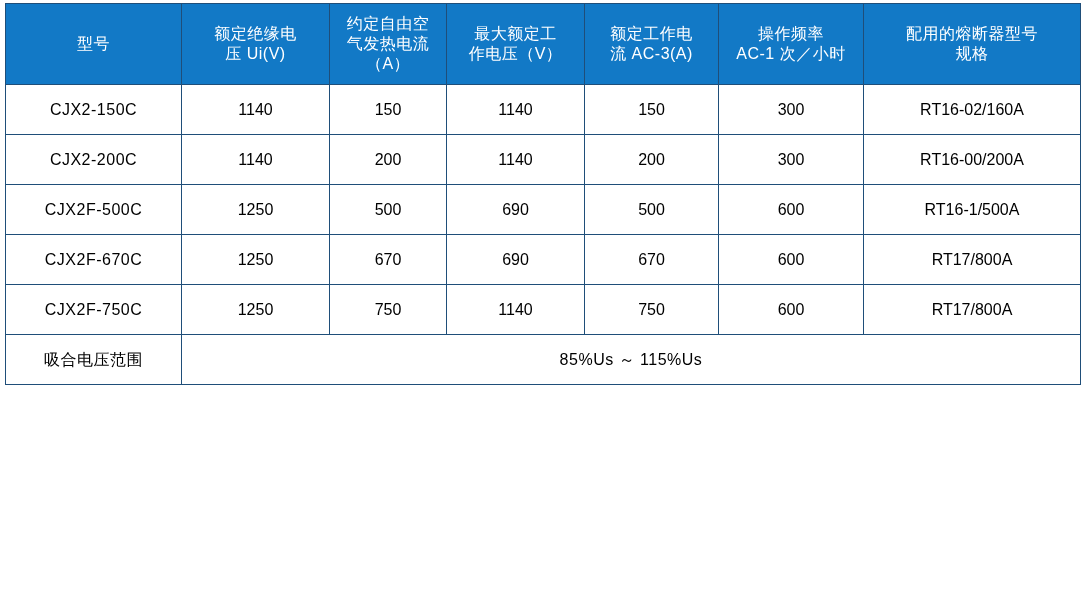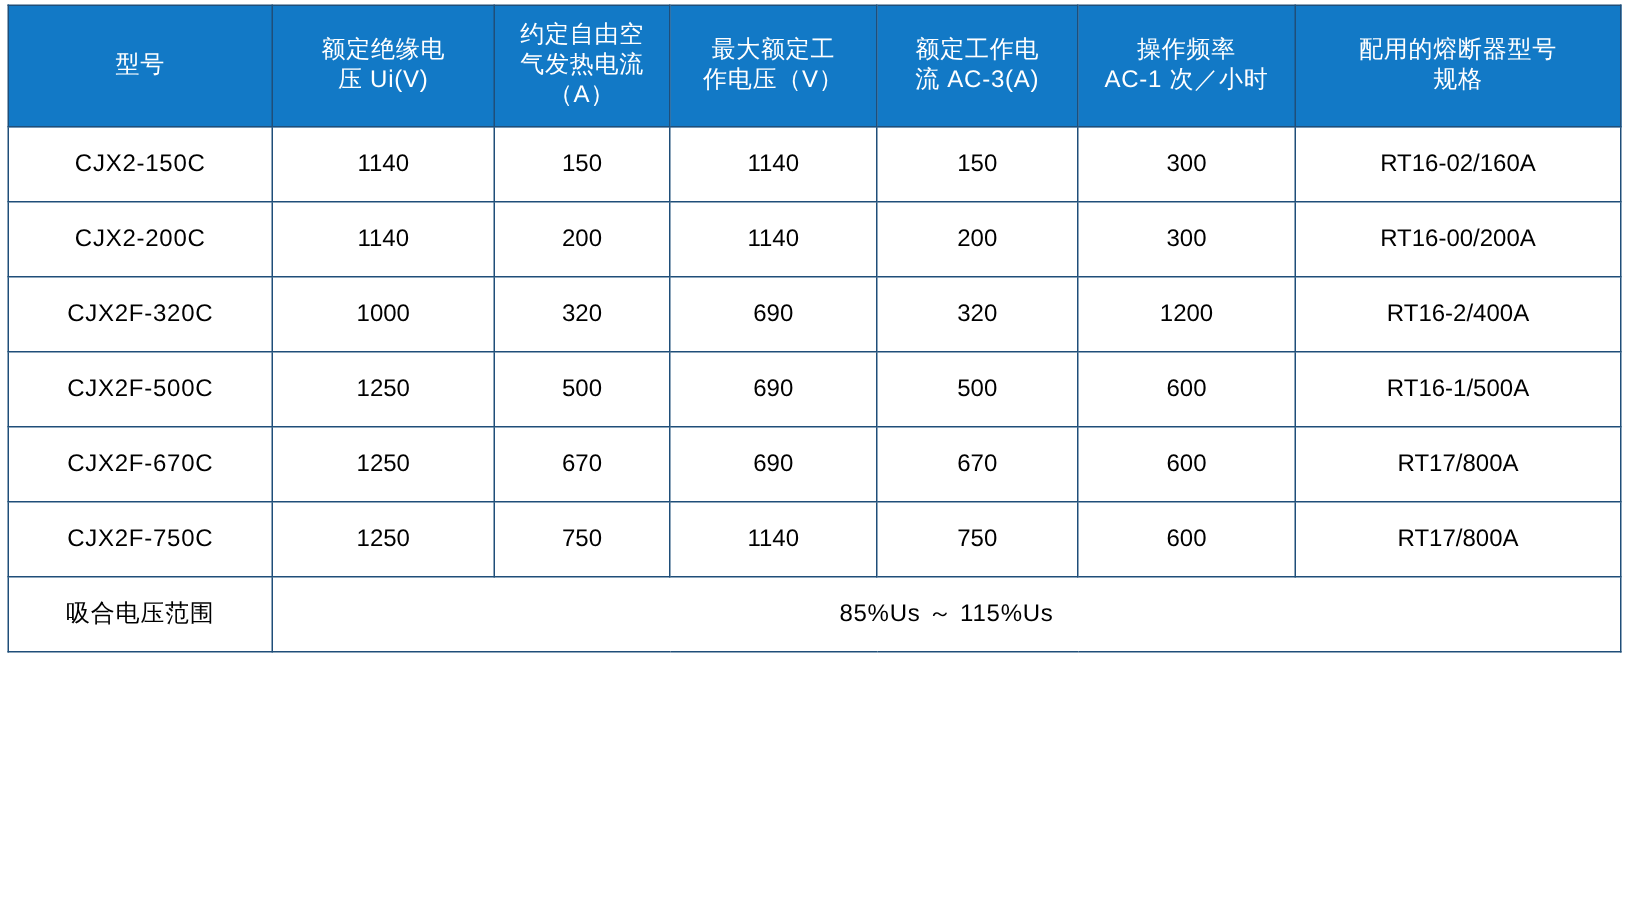--- a/index.html
+++ b/index.html
@@ -125,29 +125,20 @@
       <tr>
         <td class="model">CJX2-200C</td>
         <td>1140</td>
         <td>200</td>
         <td>1140</td>
         <td>200</td>
         <td>300</td>
         <td>RT16-00/200A</td>
       </tr>
       <tr>
-        <td class="model">CJX2F-320C</td>
-        <td>1000</td>
-        <td>320</td>
-        <td>690</td>
-        <td>320</td>
-        <td>1200</td>
-        <td>RT16-2/400A</td>
-      </tr>
-      <tr>
         <td class="model">CJX2F-500C</td>
         <td>1250</td>
         <td>500</td>
         <td>690</td>
         <td>500</td>
         <td>600</td>
         <td>RT16-1/500A</td>
       </tr>
       <tr>
         <td class="model">CJX2F-670C</td>

